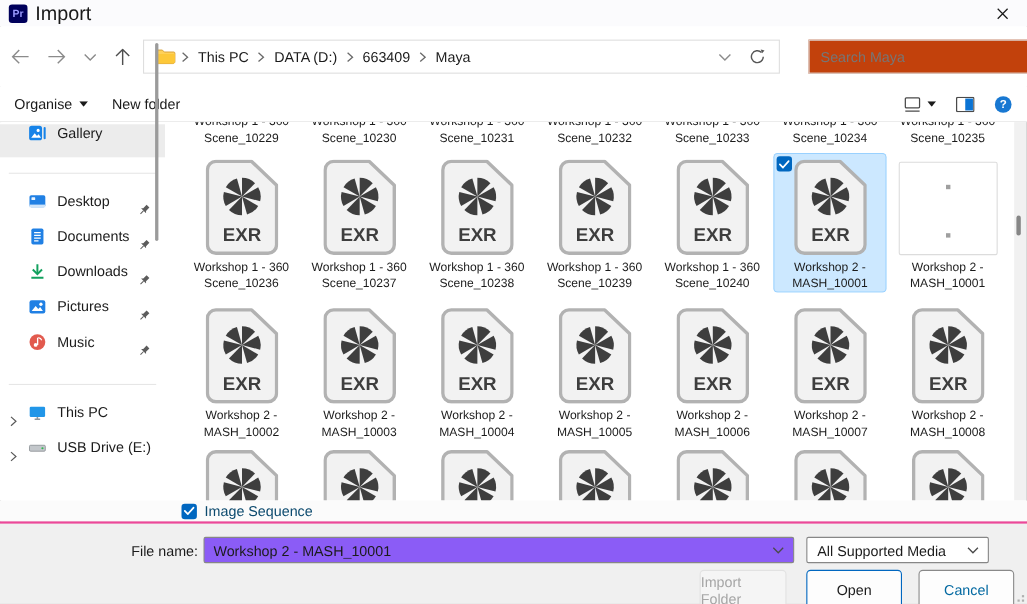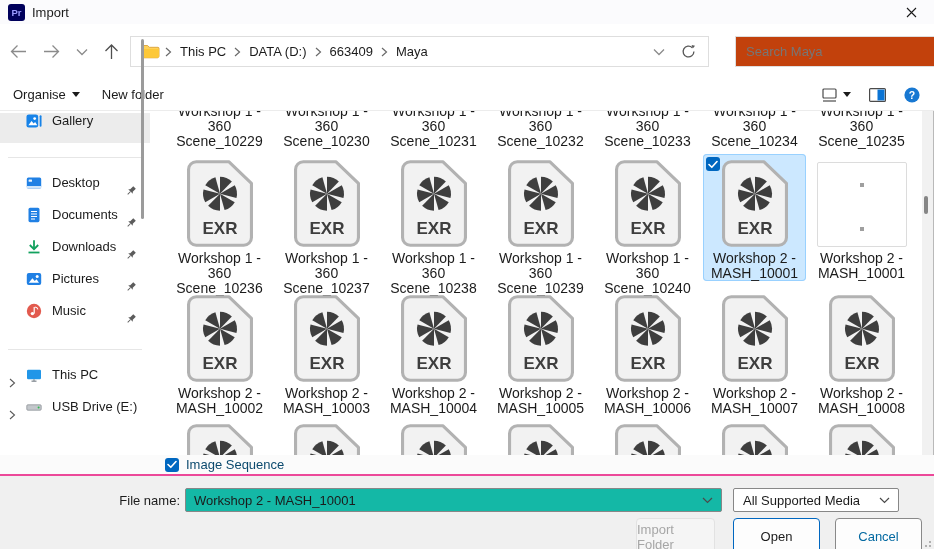--- a/index.html
+++ b/index.html
@@ -6,21 +6,21 @@
   .window{position:relative;width:934px;height:549px;background:#fff;overflow:hidden;
     font-family:"Liberation Sans",sans-serif;color:#1b1b1b;
     box-shadow:inset 0 0 0 1px #b9b9b9;}
   .icn{display:inline-flex;align-items:center;justify-content:center;line-height:0;}
 
   
   .titlebar{position:absolute;left:0;top:0;width:100%;height:24px;background:#fbfbfd;
     display:flex;align-items:center;}
   .appbadge{width:17px;height:17px;margin-left:8px;border-radius:3px;background:#00005b;
     color:#9a9aff;font-size:9.5px;font-weight:bold;display:flex;align-items:center;justify-content:center;}
-  .wtitle{margin-left:7px;font-size:13px;}
+  .wtitle{margin-left:7px;font-size:18px;}
   .closebtn{position:absolute;right:0;top:0;width:45px;height:24px;display:flex;
     align-items:center;justify-content:center;cursor:pointer;}
 
   
   .navrow{position:absolute;left:0;top:24px;width:100%;height:55px;background:#fff;}
   .nav-icons{position:absolute;left:0;top:0;height:100%;display:flex;align-items:center;
     padding-left:10px;gap:16px;}
   .address{position:absolute;left:130px;top:12px;width:579px;height:31px;background:#fff;
     border:1px solid #dedede;display:flex;align-items:center;padding:0 10px;box-sizing:border-box;}
   .crumbs{display:flex;align-items:center;flex:1;overflow:hidden;}
@@ -62,41 +62,41 @@
   .grid-row{display:flex;padding-left:16px;}
   .grid-row.r0{margin-top:-7px;}
   .grid-row.r1{margin-top:5px;}
   .grid-row.r2{margin-top:8px;}
   .grid-row.r3{margin-top:2px;}
   .cell{width:107px;flex:0 0 107px;display:flex;justify-content:center;}
   .tile{width:103px;height:127px;border-radius:4px;display:flex;flex-direction:column;
     align-items:center;padding-top:6px;box-sizing:border-box;position:relative;cursor:pointer;}
   .tile.sel{background:#cce8ff;box-shadow:inset 0 0 0 1px #99d1ff;}
   .tile .chkbox{position:absolute;top:3px;left:3px;}
-  .flabel{font-size:14px;line-height:15px;text-align:center;color:#1b1b1b;margin-top:4px;cursor:pointer;}
+  .flabel{font-size:11px;line-height:15px;text-align:center;color:#1b1b1b;margin-top:4px;cursor:pointer;}
   .grid-row.r0 .flabel{margin-top:0;}
   .phbox{width:88px;height:86px;margin-top:2px;background:#fff;border:1px solid #dcdcdc;
     border-radius:2px;position:relative;}
   .phbox .dot{position:absolute;left:50%;width:4px;height:4px;margin-left:-2px;background:#9f9f9f;}
   .phbox .dot.d1{top:20px;} .phbox .dot.d2{top:64px;}
   .vscroll{position:absolute;right:1px;top:111px;width:11px;height:344px;background:#f1f1f1;}
   .vscroll .thumb{position:absolute;left:2px;top:85px;width:4px;height:18px;background:#868686;border-radius:2px;}
 
   
   .seqbar{position:absolute;left:0;top:455px;width:100%;height:19px;background:#fbfbfb;
     display:flex;align-items:center;padding-left:165px;box-sizing:border-box;gap:7px;}
   .chkbox{width:14px;height:14px;background:#0067c0;border-radius:3px;display:flex;
     align-items:center;justify-content:center;cursor:pointer;flex:0 0 14px;}
   .seqlabel{font-size:13px;color:#0c4a6e;cursor:pointer;}
 
   
   .footer{position:absolute;left:0;top:474px;width:100%;height:75px;background:#f0f0f0;
     border-top:2px solid #ec4899;box-sizing:border-box;}
   .fname-label{position:absolute;left:0;top:17px;width:180px;text-align:right;font-size:13px;}
-  .fname-combo{position:absolute;left:185px;top:12px;width:537px;height:24px;background:#14b8a6;
+  .fname-combo{position:absolute;left:185px;top:12px;width:537px;height:24px;background:#8b5cf6;
     border:1px solid #878787;border-radius:2px;box-sizing:border-box;display:flex;align-items:center;}
   .fname-combo input{flex:1;border:none;outline:none;background:transparent;font-size:13px;
     font-family:"Liberation Sans",sans-serif;color:#1b1b1b;padding:0 4px 0 8px;min-width:0;}
   .combo-chev{padding:0 8px;cursor:pointer;}
   .media-select{position:absolute;left:733px;top:12px;width:166px;height:24px;background:#fff;
     border:1px solid #878787;border-radius:2px;box-sizing:border-box;display:flex;align-items:center;
     font-size:13px;cursor:pointer;}
   .media-select .mtext{flex:1;padding-left:9px;}
   .fbtn{position:absolute;top:42px;height:37px;box-sizing:border-box;font-size:13px;
     font-family:"Liberation Sans",sans-serif;border-radius:4px;display:flex;align-items:center;

